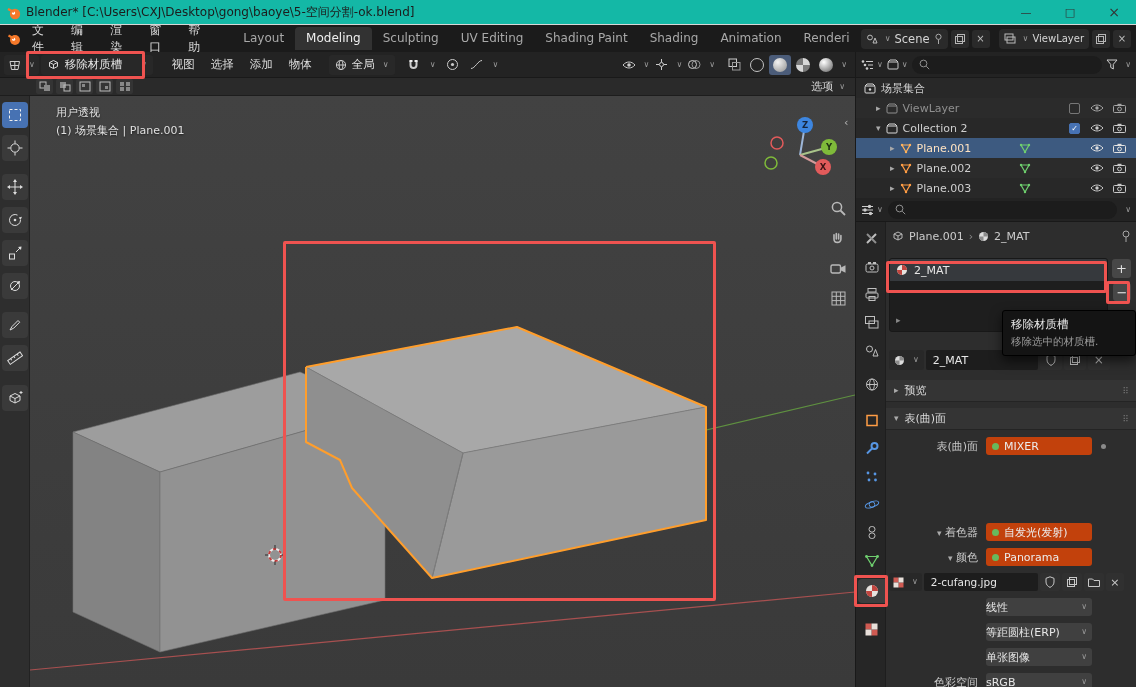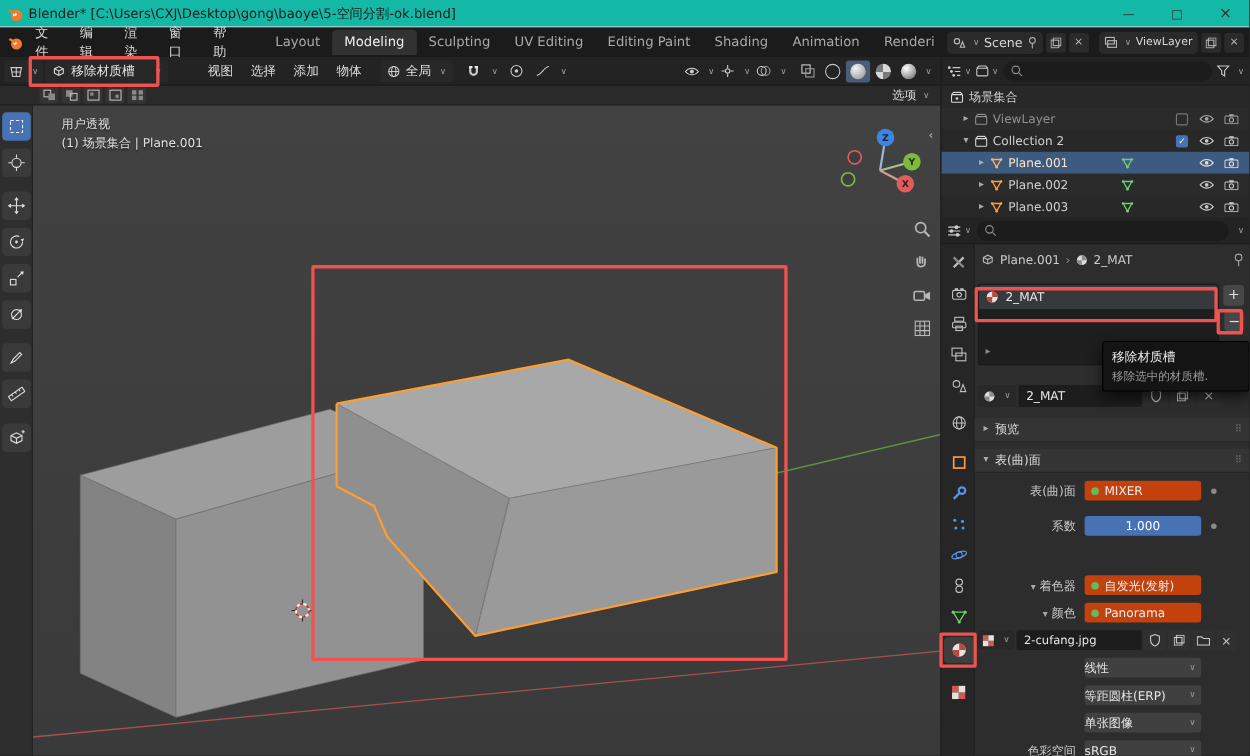--- a/index.html
+++ b/index.html
@@ -132,21 +132,21 @@
     <span class="menu">文件</span>
     <span class="menu">编辑</span>
     <span class="menu">渲染</span>
     <span class="menu">窗口</span>
     <span class="menu">帮助</span>
     <div class="fx" style="margin-left:14px">
       <span class="tab">Layout</span>
       <span class="tab active">Modeling</span>
       <span class="tab">Sculpting</span>
       <span class="tab">UV Editing</span>
-      <span class="tab">Editing Paint</span>
+      <span class="tab">Shading Paint</span>
       <span class="tab">Shading</span>
       <span class="tab">Animation</span>
       <span class="tab">Renderi</span>
     </div>
     <div class="fx" style="margin-left:auto;gap:3px;margin-right:5px">
       <div class="pill">
         <span>
             <svg width="12" height="11">
               <circle cx="4" cy="4.5" r="2.4" fill="none" stroke="#bbb"></circle>
               <path d="M7 10 L9 5 L11 10 Z" fill="none" stroke="#bbb"></path>
@@ -202,21 +202,21 @@
     <div class="dd" style="width:112px">
       <span>
           <svg width="13" height="13">
             <path d="M2.5 4.5 L6.5 2.5 L10.5 4.5 L10.5 8.5 L6.5 10.5 L2.5 8.5 Z" fill="none" stroke="#d8d8d8"></path>
             <path d="M2.5 4.5 L6.5 6.5 L10.5 4.5 M6.5 6.5 V10.5" fill="none" stroke="#d8d8d8"></path>
           </svg>
         </span>
       <span>移除材质槽</span>
       <span class="ch" style="margin-left:auto">∨</span>
     </div>
-    <span class="hmenu" style="margin-left:27px">视图</span>
+    <span class="hmenu" style="margin-left:10px">视图</span>
     <span class="hmenu">选择</span>
     <span class="hmenu">添加</span>
     <span class="hmenu">物体</span>
     <div class="dd" style="margin-left:8px">
       <span>
           <svg width="12" height="12">
             <circle cx="6" cy="6" r="4.6" fill="none" stroke="#ccc"></circle>
             <ellipse cx="6" cy="6" rx="2" ry="4.6" fill="none" stroke="#ccc"></ellipse>
             <line x1="1.4" y1="6" x2="10.6" y2="6" stroke="#ccc"></line>
           </svg>
@@ -876,27 +876,20 @@
       </div>
 
       <div class="prw" style="top:214px">
         <span class="plabel">表(曲)面</span>
         <div class="vbtn">
           <span class="gdot"></span>
           <span>MIXER</span>
         </div>
         <span class="kdot"></span>
       </div>
-      <div class="prw" style="top:246px">
-        <span class="plabel">系数</span>
-        <div class="vslider">
-          <span>1.000</span>
-        </div>
-        <span class="kdot"></span>
-      </div>
       <div class="prw" style="top:300px">
         <span class="plabel"><span class="disc">▾</span> <span>着色器</span></span>
         <div class="vbtn">
           <span class="gdot"></span>
           <span>自发光(发射)</span>
         </div>
       </div>
       <div class="prw" style="top:325px">
         <span class="plabel"><span class="disc">▾</span> <span>颜色</span></span>
         <div class="vbtn">

